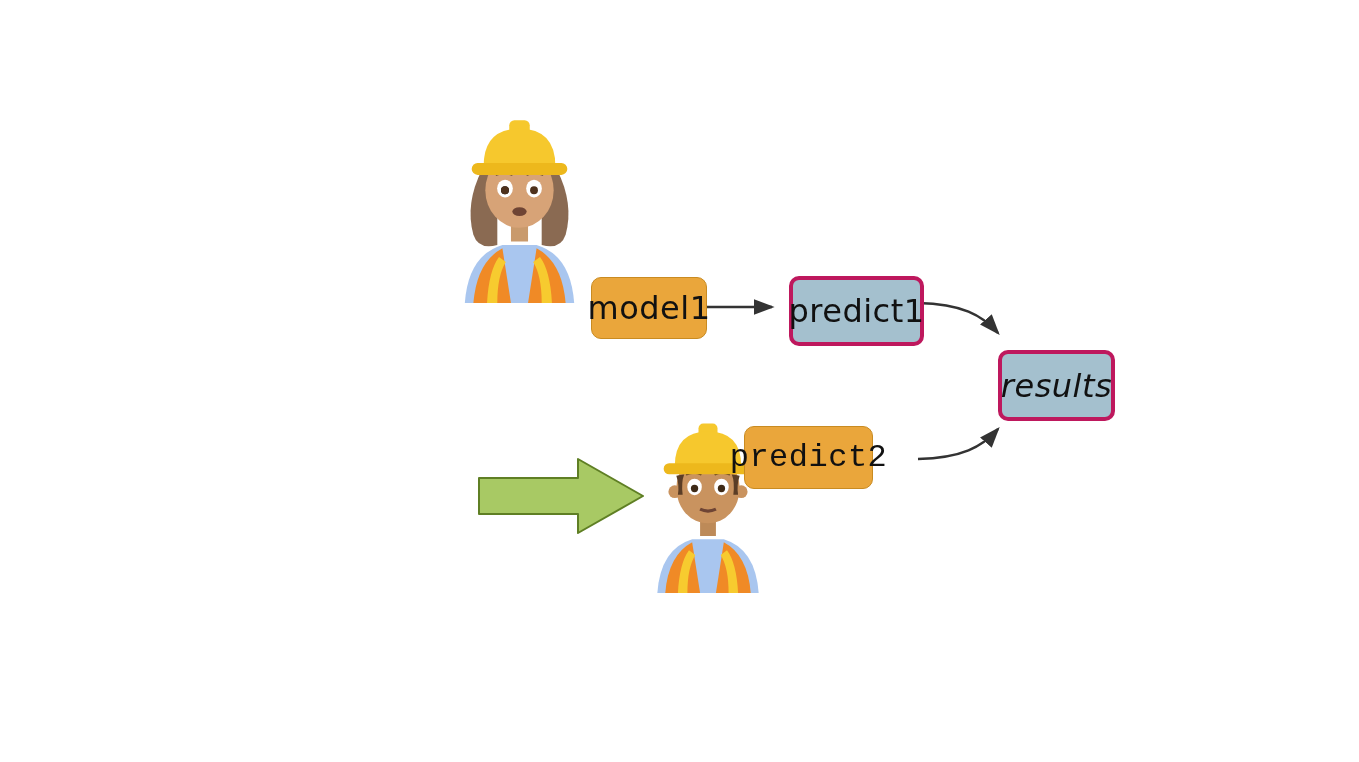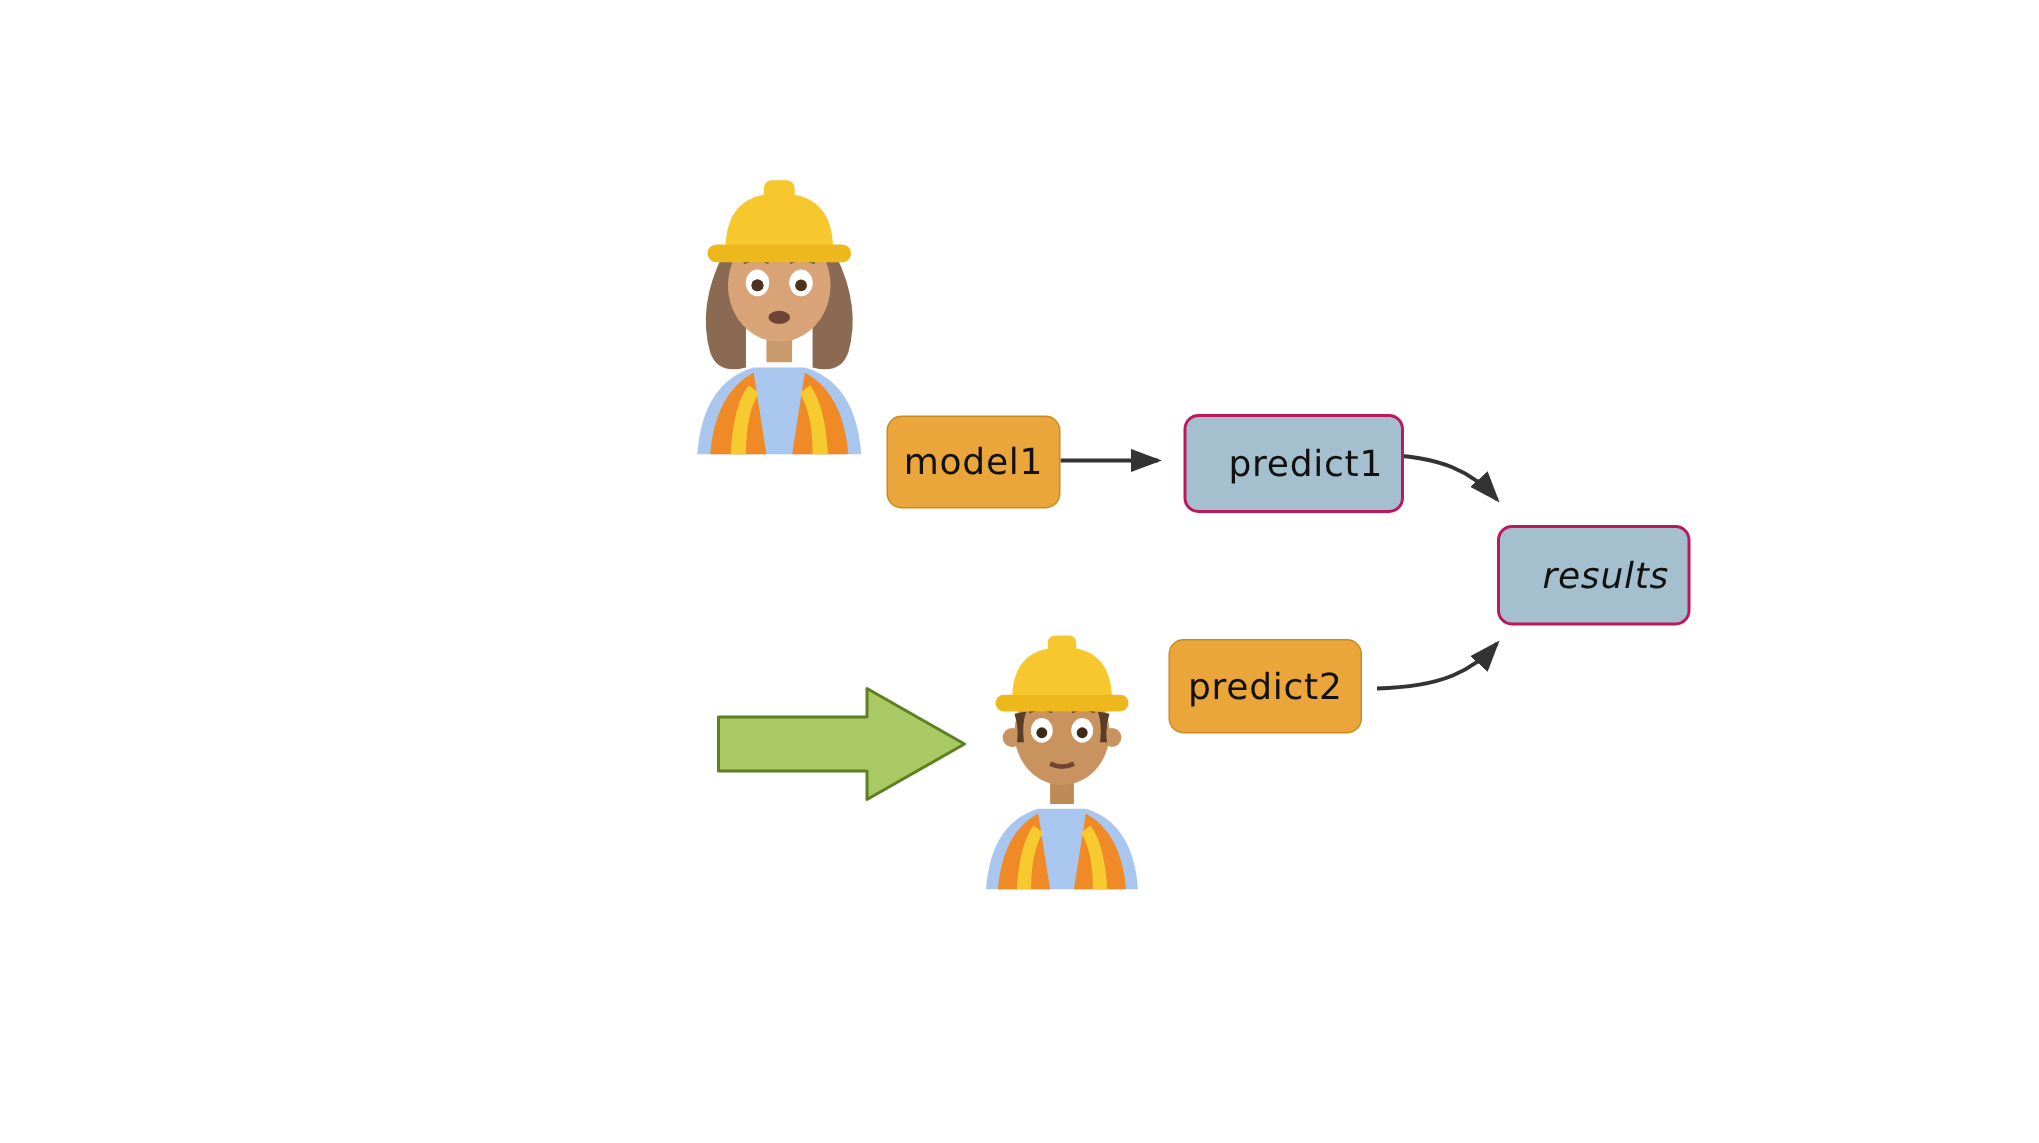--- a/index.html
+++ b/index.html
@@ -14,36 +14,35 @@
     height: 762px;
     background: #ffffff;
     overflow: hidden;
   }
   .node {
     position: absolute;
     display: flex;
     align-items: center;
     justify-content: center;
     border-radius: 10px;
-    font-size: 24px;
+    font-size: 32px;
     color: #111111;
     letter-spacing: 0.5px;
   }
   .node.orange {
     background: #EAA63B;
     border: 1px solid #C98B21;
   }
   .node.blue {
     background: #A4C0CE;
-    border: 2px solid #be185d;
-    padding-left: 16px;
+    border: 4px solid #be185d;
   }
   #node-model1   { left: 591px; top: 277px; width: 114px; height: 60px; }
   #node-predict1 { left: 789px; top: 276px; width: 127px; height: 62px; }
-  #node-predict2 { left: 779px; top: 426px; width: 127px; height: 61px; }
+  #node-predict2 { left: 744px; top: 426px; width: 127px; height: 61px; font-family: Liberation Mono, monospace; }
   #node-results  { left: 998px; top: 350px; width: 109px; height: 63px; font-style: italic; }
 
   .connector-layer {
     position: absolute;
     left: 0; top: 0;
     width: 1359px;
     height: 762px;
     pointer-events: none;
   }
   .green-arrow {

